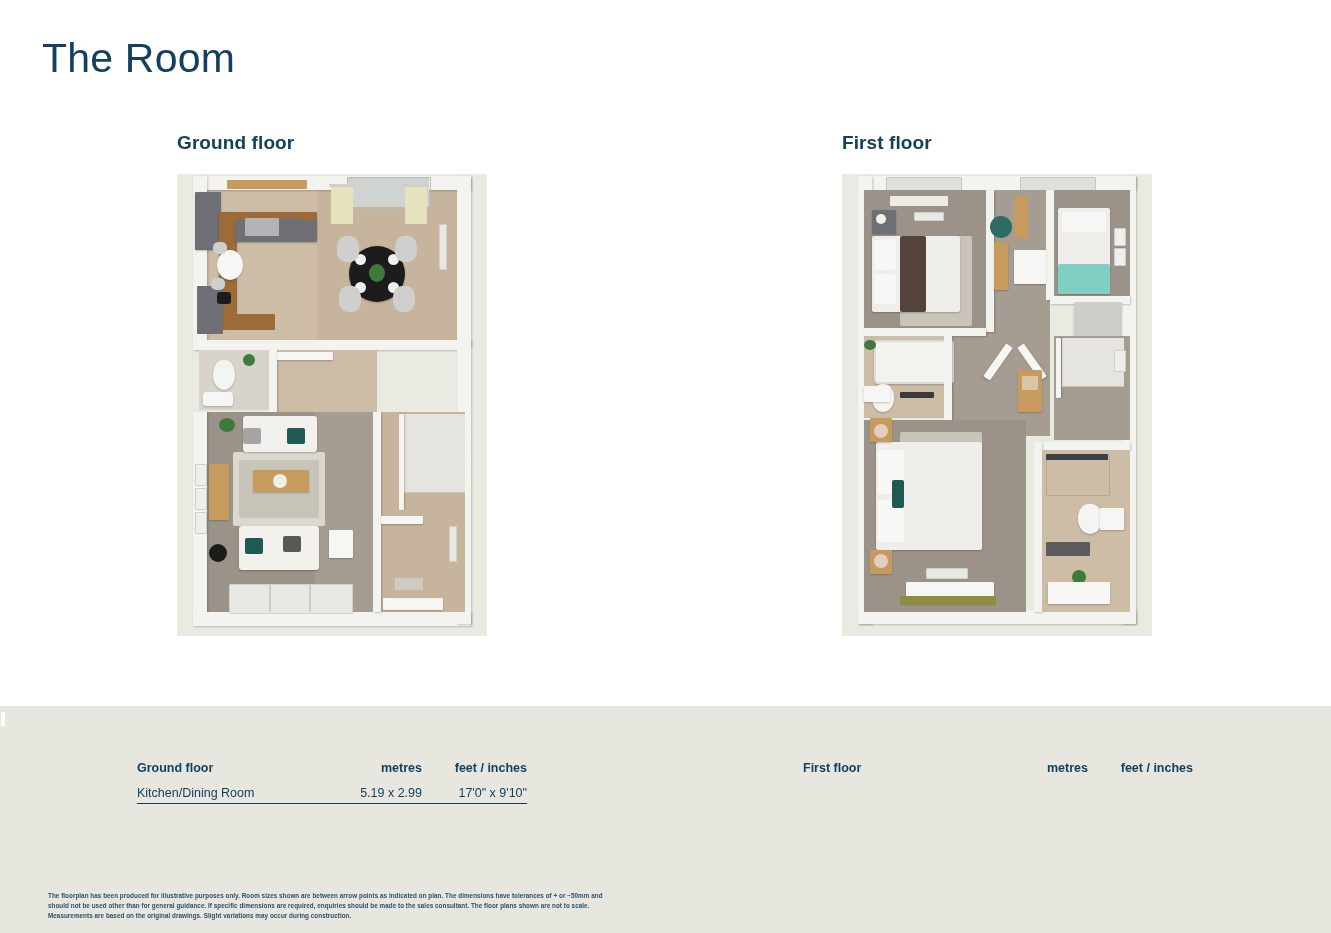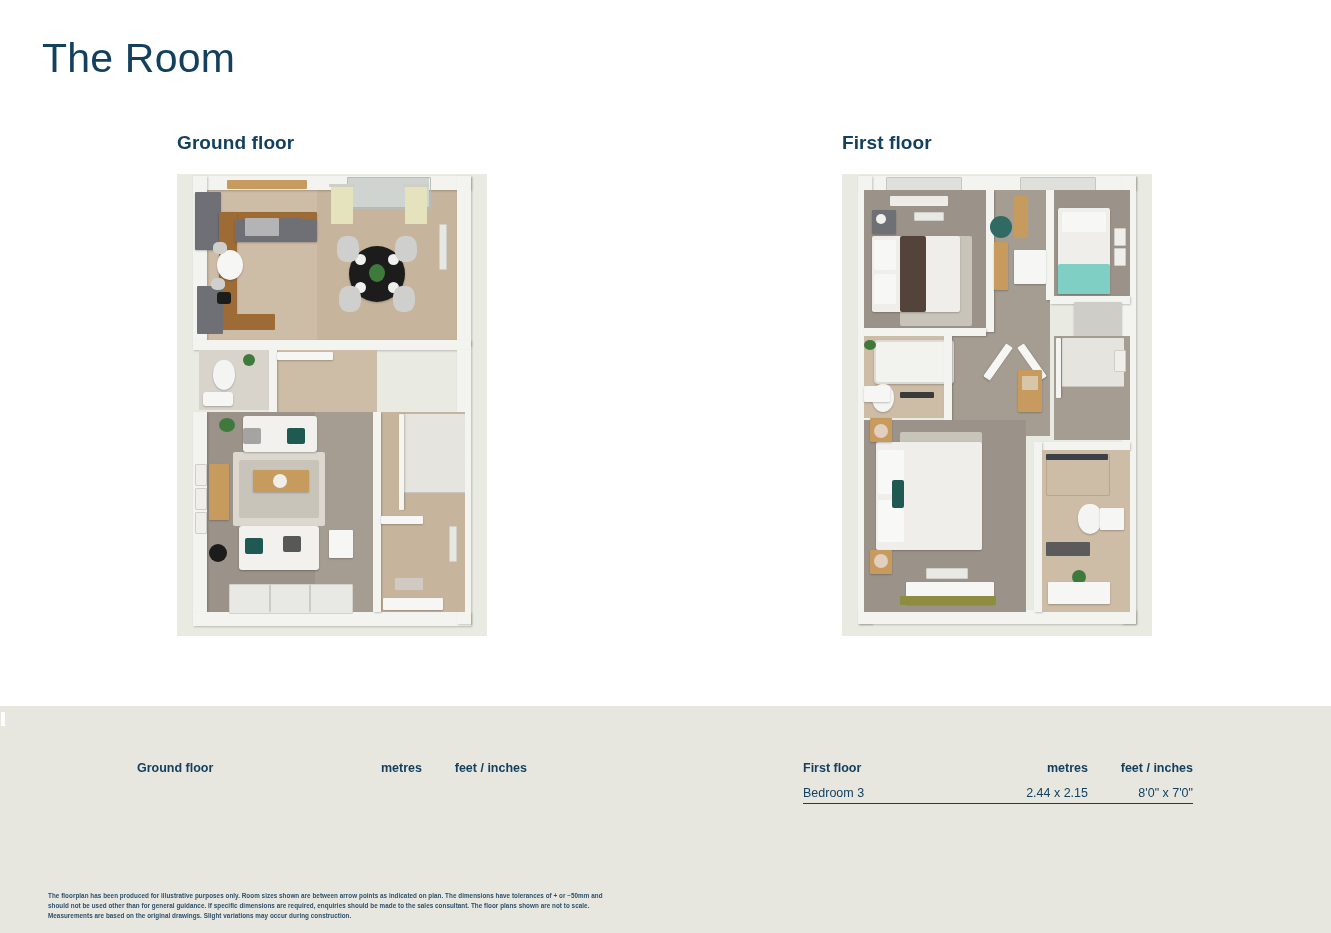--- a/index.html
+++ b/index.html
@@ -354,37 +354,37 @@
   <div class="spec-table" id="ground-table">
     <table class="spec">
       <thead>
         <tr>
           <th class="c-name">Ground floor</th>
           <th class="c-metres">metres</th>
           <th class="c-feet">feet / inches</th>
         </tr>
       </thead>
       <tbody>
+        <tr>
+          <td class="c-name">Kitchen/Dining Room</td>
+          <td class="c-metres">5.19 x 2.99</td>
+          <td class="c-feet">17'0" x 9'10"</td>
+        </tr>
       </tbody>
     </table>
   </div>
 
   <div class="spec-table" id="first-table">
     <table class="spec">
       <thead>
         <tr>
           <th class="c-name">First floor</th>
           <th class="c-metres">metres</th>
           <th class="c-feet">feet / inches</th>
         </tr>
       </thead>
       <tbody>
-        <tr>
-          <td class="c-name">Bedroom 3</td>
-          <td class="c-metres">2.44 x 2.15</td>
-          <td class="c-feet">8'0" x 7'0"</td>
-        </tr>
       </tbody>
     </table>
   </div>
 
   <div id="disclaimer">The floorplan has been produced for illustrative purposes only. Room sizes shown are between arrow points as indicated on plan. The dimensions have tolerances of + or −50mm and should not be used other than for general guidance. If specific dimensions are required, enquiries should be made to the sales consultant. The floor plans shown are not to scale. Measurements are based on the original drawings. Slight variations may occur during construction.</div>
 </div>
 
 </body></html>

